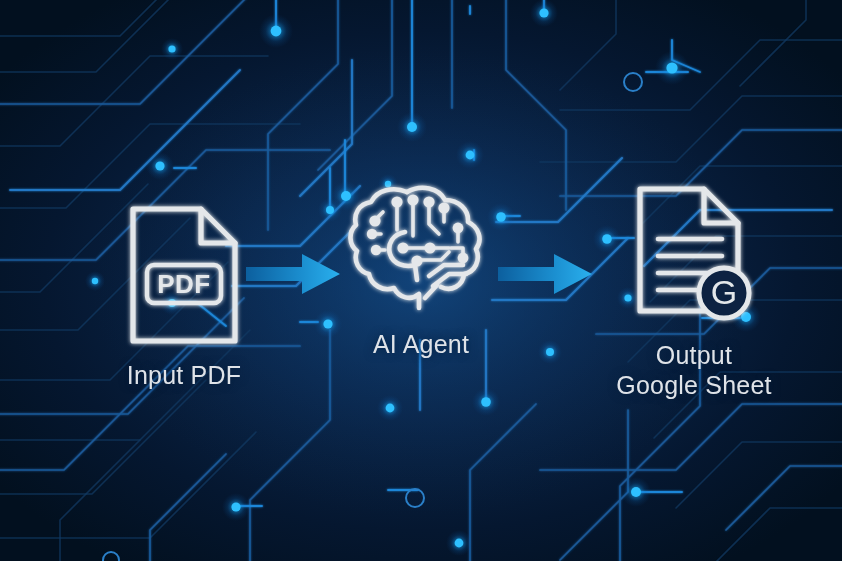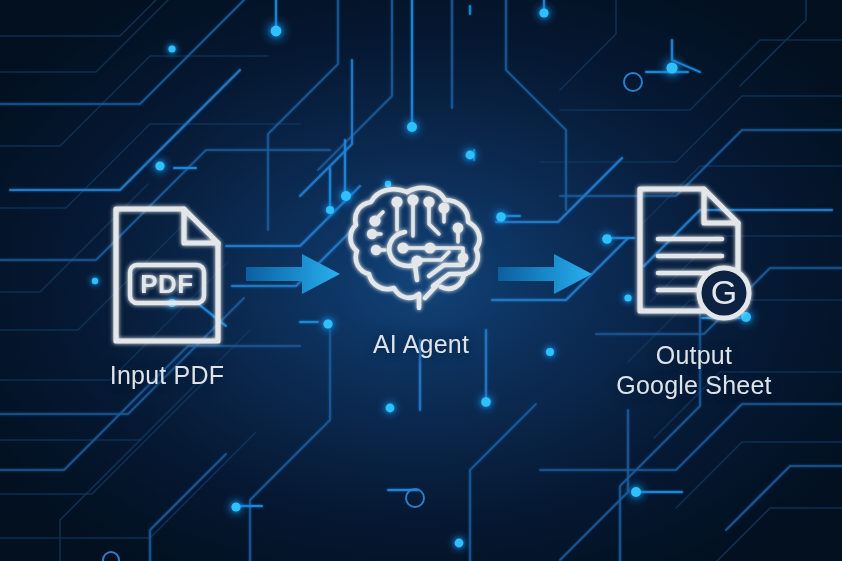--- a/index.html
+++ b/index.html
@@ -40,21 +40,21 @@
     margin-top: 14px;
     color: #dfe3e8;
     font-size: 25px;
     line-height: 1.18;
     text-align: center;
     letter-spacing: 0.2px;
     font-weight: 400;
     text-shadow: 0 0 10px rgba(6,30,60,0.9);
     white-space: pre-line;
   }
-  #node-input  { left: 67px;  top: 203px; width: 200px; }
+  #node-input  { left: 84px;  top: 203px; width: 200px; }
   #node-agent  { left: 336px; top: 180px; width: 170px; }
   #node-output { left: 576px; top: 183px; width: 236px; }
 
   .arrow {
     position: absolute;
     top: 252px;
   }
   #arrow-left  { left: 246px; }
   #arrow-right { left: 498px; }
 </style>

